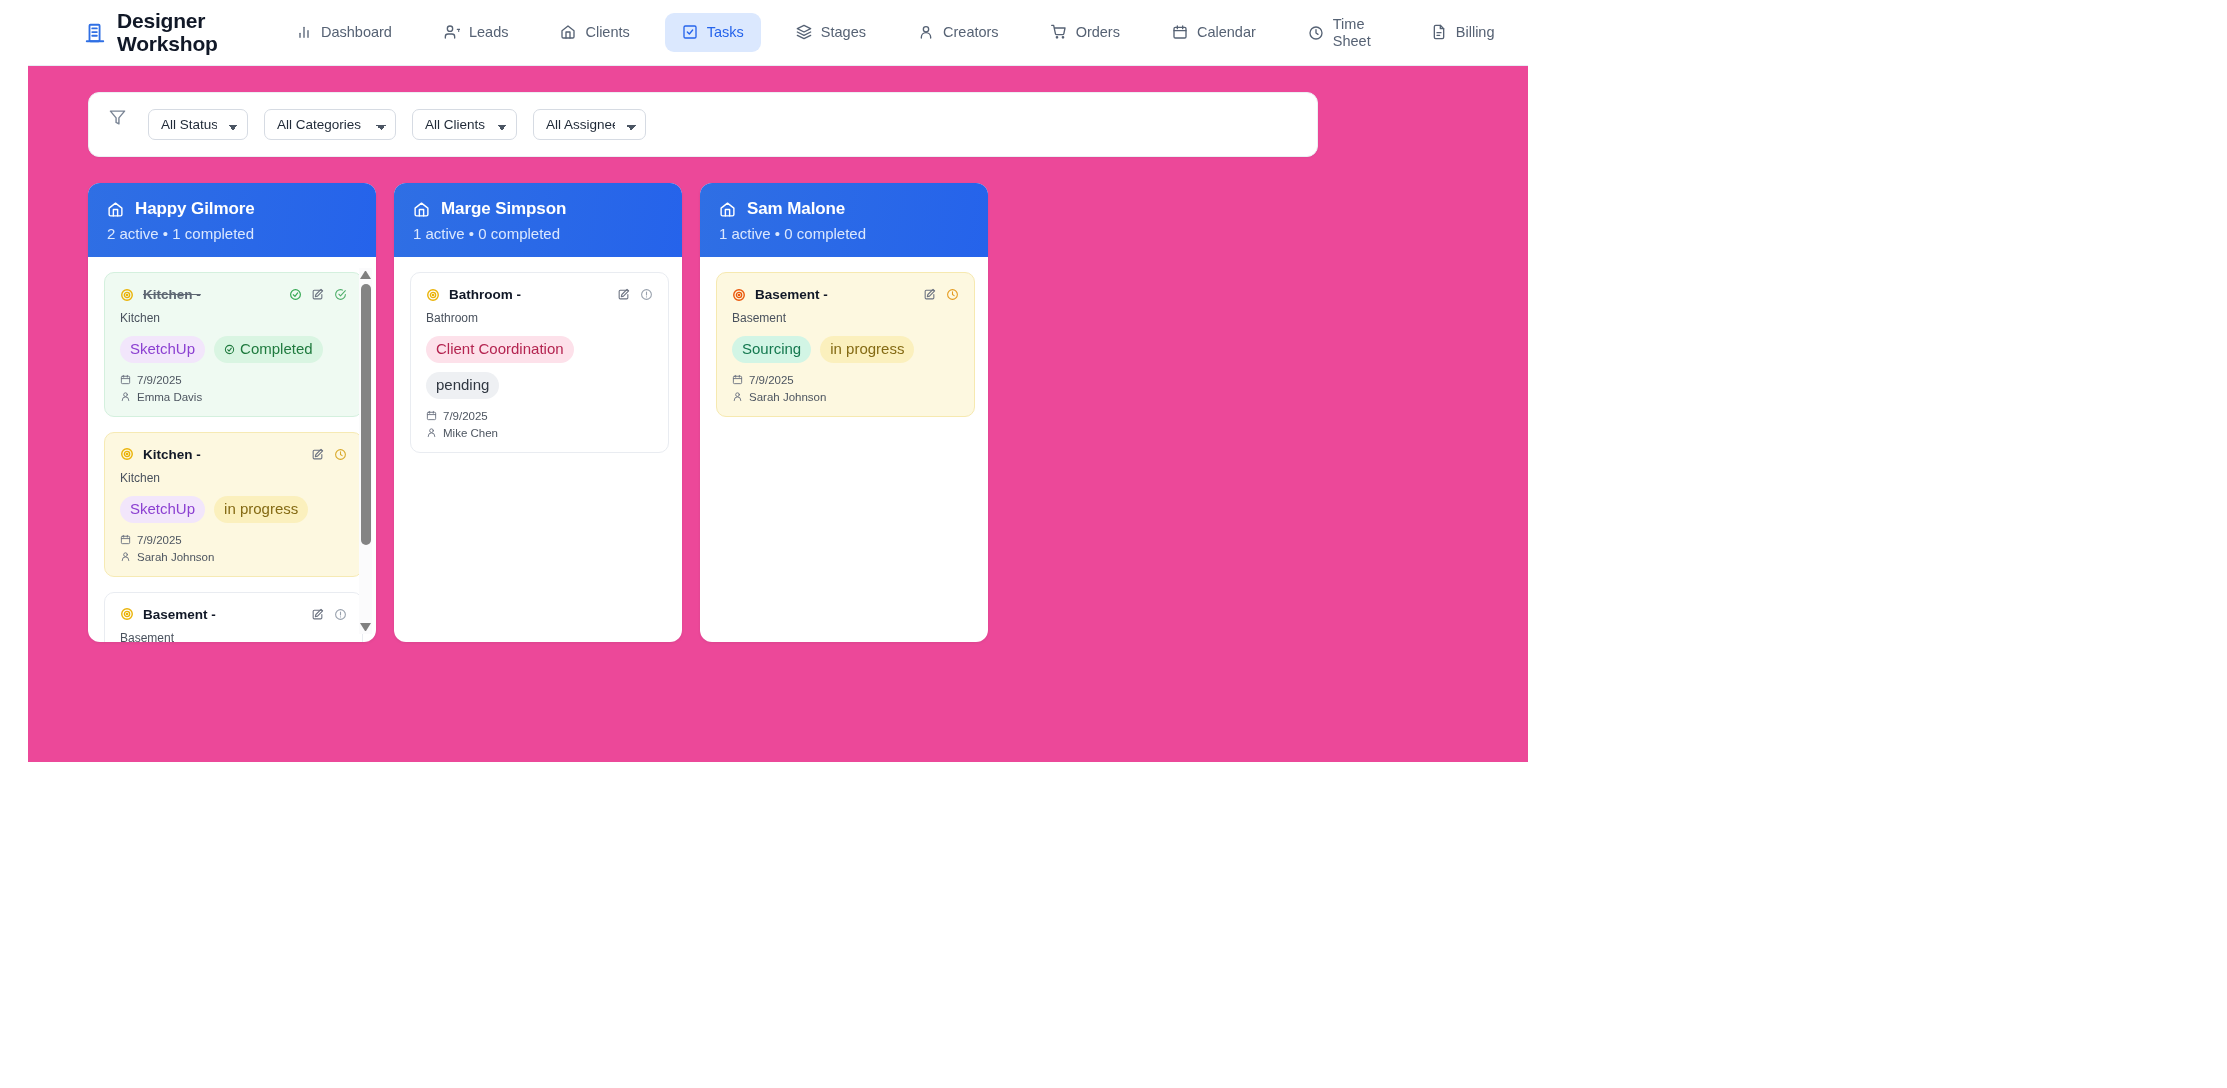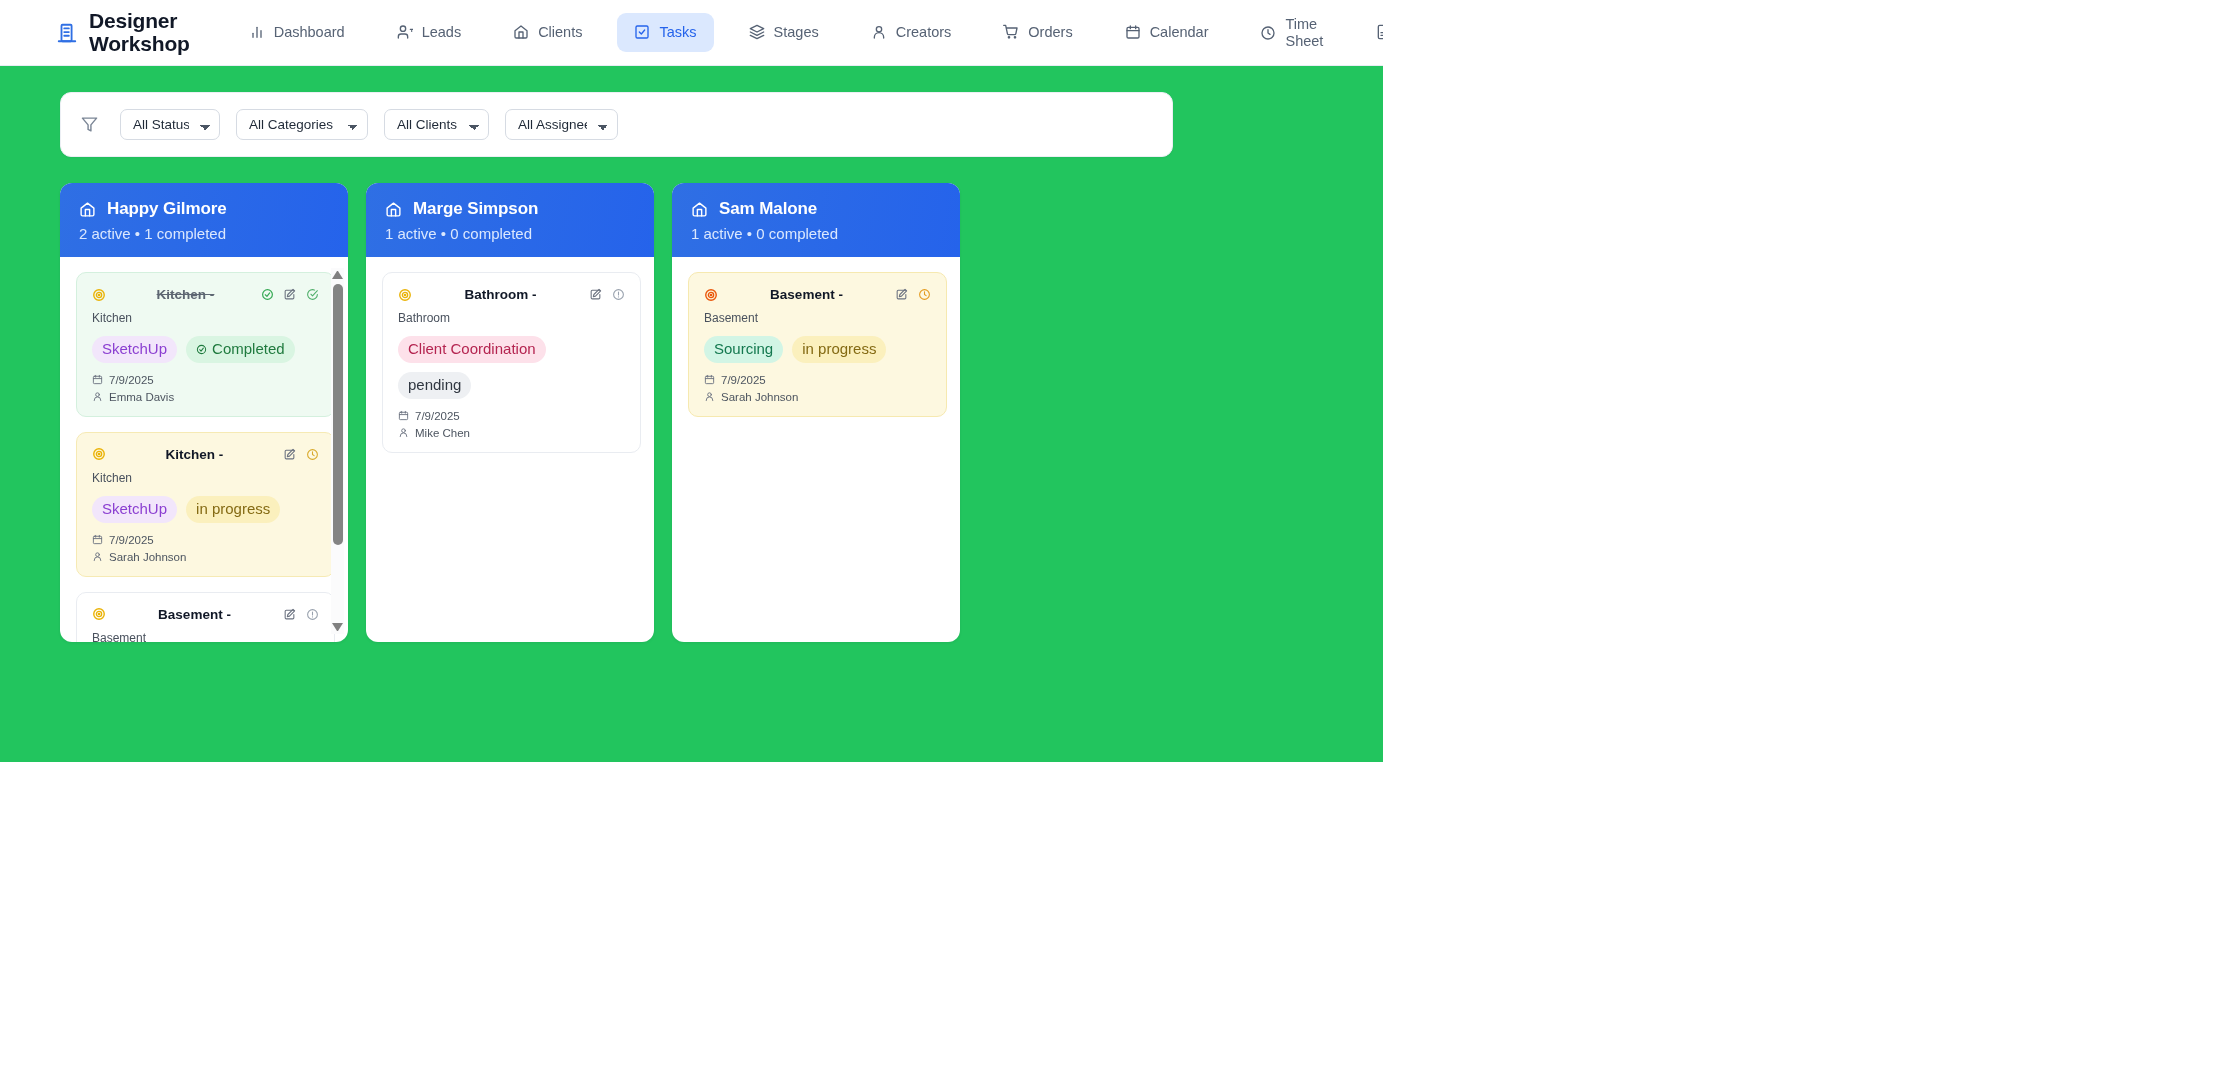--- a/index.html
+++ b/index.html
@@ -3,25 +3,26 @@
 <meta charset="utf-8">
 <style>
   * { box-sizing: border-box; margin: 0; padding: 0; }
   html, body {
     width: 2227px; height: 1088px;
     background: #ffffff;
     font-family: "Liberation Sans", sans-serif;
     overflow: hidden;
   }
   .app {
-    width: 1383px;
+    width: 1500px;
     height: 762px;
-    background: #22c55e;
+    background: #ec4899;
     position: relative;
     overflow: hidden;
+    margin-left: 28px;
   }
 
   
   .navbar {
     height: 66px;
     background: #ffffff;
     display: flex;
     align-items: center;
     padding: 0 0 0 56px;
     border-bottom: 1px solid #e8edf4;
@@ -81,21 +82,20 @@
   }
   .new-task-btn .plus { font-size: 19px; line-height: 1; font-weight: 400; }
 
   
   .filter-bar {
     background: #ffffff;
     border: 1px solid #eceff4;
     border-radius: 11px;
     padding: 16px 20px;
     display: flex;
-    align-items: center;
     gap: 16px;
     margin-right: 170px;
     box-shadow: 0 1px 2px rgba(16,24,40,.04);
     margin-bottom: 26px;
   }
   .filter-icon { width: 17px; height: 17px; color: #7a8595; flex: none; margin-right: 6px; }
   .filter-select {
     appearance: none;
     -webkit-appearance: none;
     background: #ffffff;
@@ -151,21 +151,21 @@
     border-radius: 10px;
     padding: 14px 15px 13px 15px;
     background: #ffffff;
   }
   .card.completed { background: #effaf2; border-color: #d4f0de; }
   .card.inprogress { background: #fdf8e0; border-color: #f6eab4; }
   .card.inprogress-orange { background: #fdf8e0; border-color: #f6e9b0; }
 
   .card-top { display: flex; align-items: center; gap: 9px; }
   .priority-dot { width: 14px; height: 14px; flex: none; }
-  .card-title { font-size: 13.5px; font-weight: 700; color: #111827; flex: 1; text-align: center; }
+  .card-title { font-size: 13.5px; font-weight: 700; color: #111827; flex: 1; }
   .card-title.strike { text-decoration: line-through; color: #5d6672; font-weight: 700; }
   .title-check { width: 13px; height: 13px; color: #34a853; flex: none; margin-left: -4px; }
   .card-actions { display: flex; align-items: center; gap: 10px; }
   .card-actions svg { width: 13px; height: 13px; cursor: pointer; }
   .ic-edit { color: #6b7280; }
   .ic-done { color: #4fae6a; }
   .ic-clock { color: #d8a92a; }
   .ic-clock-orange { color: #e49b1f; }
   .ic-alert { color: #98a1ad; }
 

